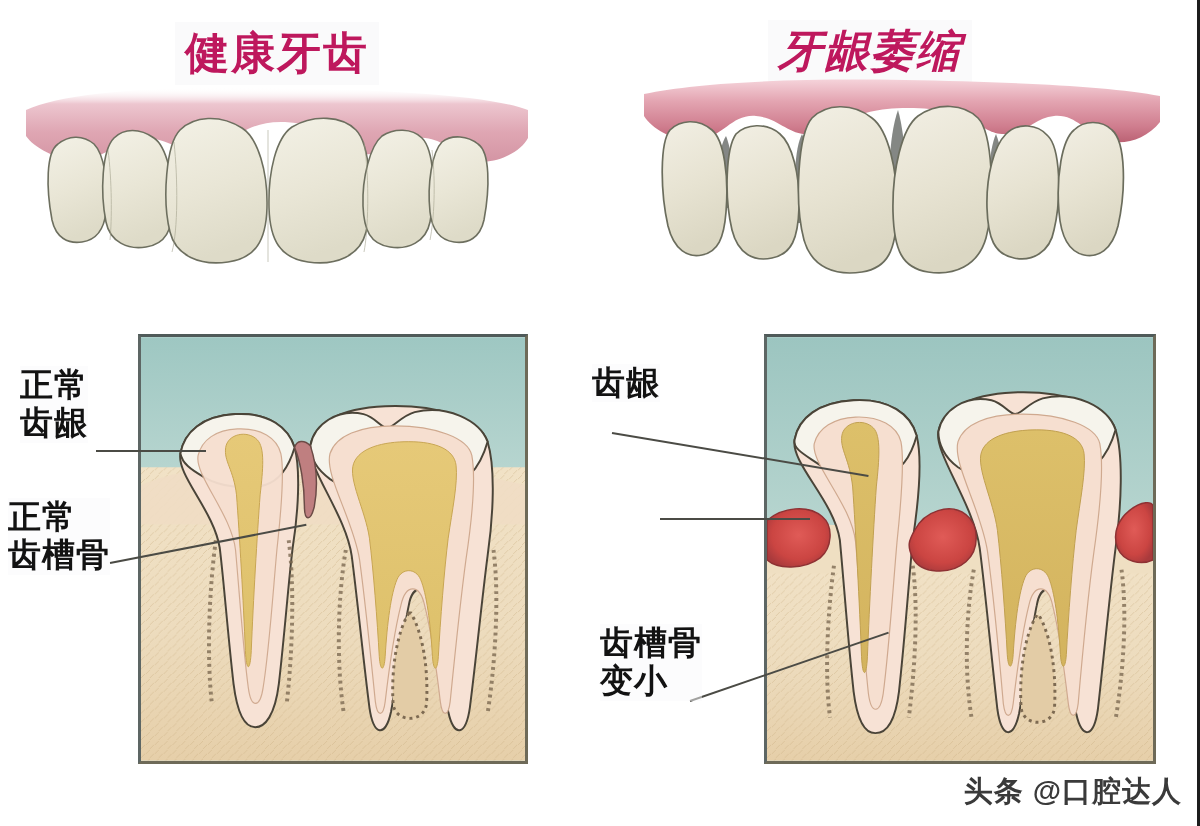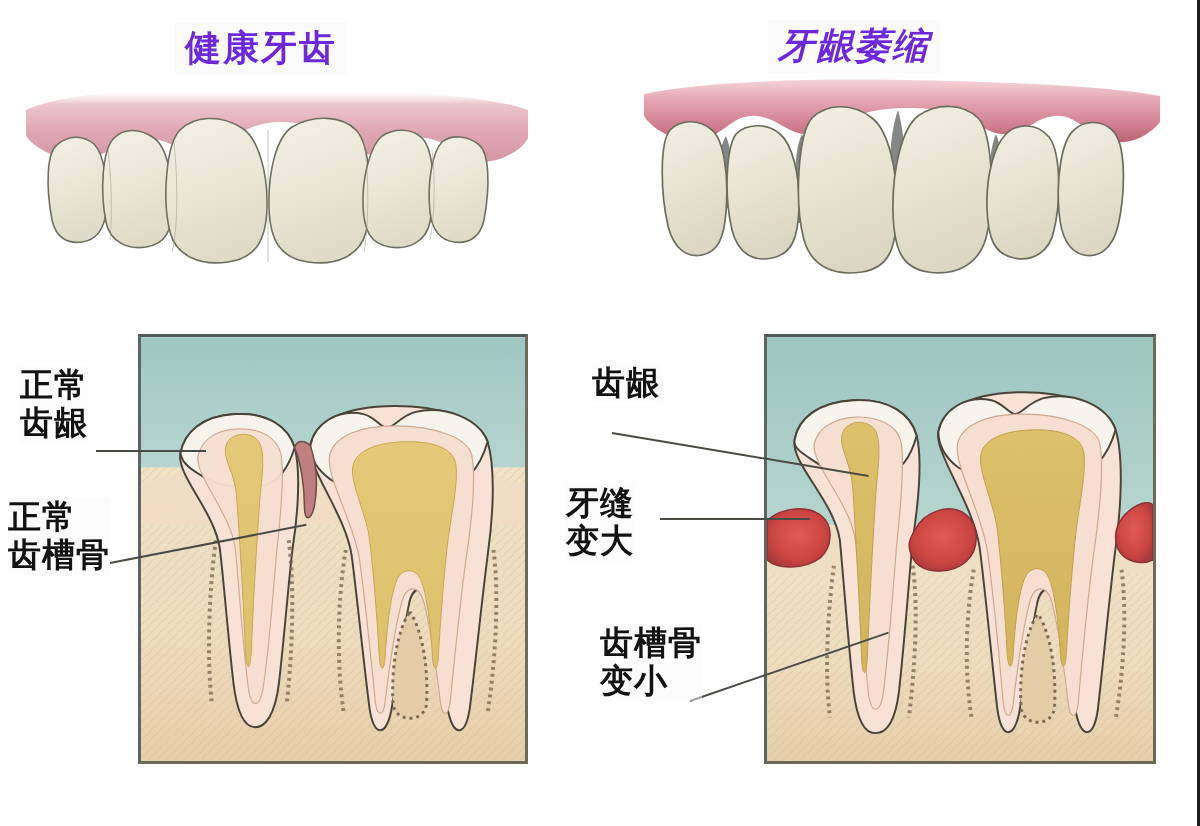--- a/index.html
+++ b/index.html
@@ -9,24 +9,24 @@
     background:#ffffff;
     font-family:"Liberation Sans","DejaVu Sans",sans-serif;
     overflow:hidden;
     position:relative;
   }
   .stage{position:absolute;left:0;top:0;width:1200px;height:826px;}
 
   
   .title{
     position:absolute;
-    font-size:36px;
+    font-size:44px;
     font-weight:700;
     letter-spacing:2px;
-    color:#6d28d9;
+    color:#be185d;
     white-space:nowrap;
     background:rgba(246,246,248,.55);
     padding:2px 10px;
     text-shadow:0 0 1px rgba(255,255,255,.9);
   }
   #title-left{left:175px;top:22px;}
   #title-right{left:768px;top:20px;font-style:italic;}
 
   
   .arch{position:absolute;}
@@ -360,25 +360,22 @@
 
   <div class="label" id="lbl-normal-bone">
     <div>正常</div>
     <div>齿槽骨</div>
   </div>
 
   <div class="label" id="lbl-gum-recession">
     <div>齿龈</div>
   </div>
 
-  <div class="label" id="lbl-gap-widen">
-    <div>牙缝</div>
-    <div>变大</div>
-  </div>
 
   <div class="label" id="lbl-bone-shrink">
     <div>齿槽骨</div>
     <div>变小</div>
   </div>
 
+  <div id="watermark">头条 @口腔达人</div>
 
   <div class="edge-right"></div>
 </div>
 
 </body></html>

